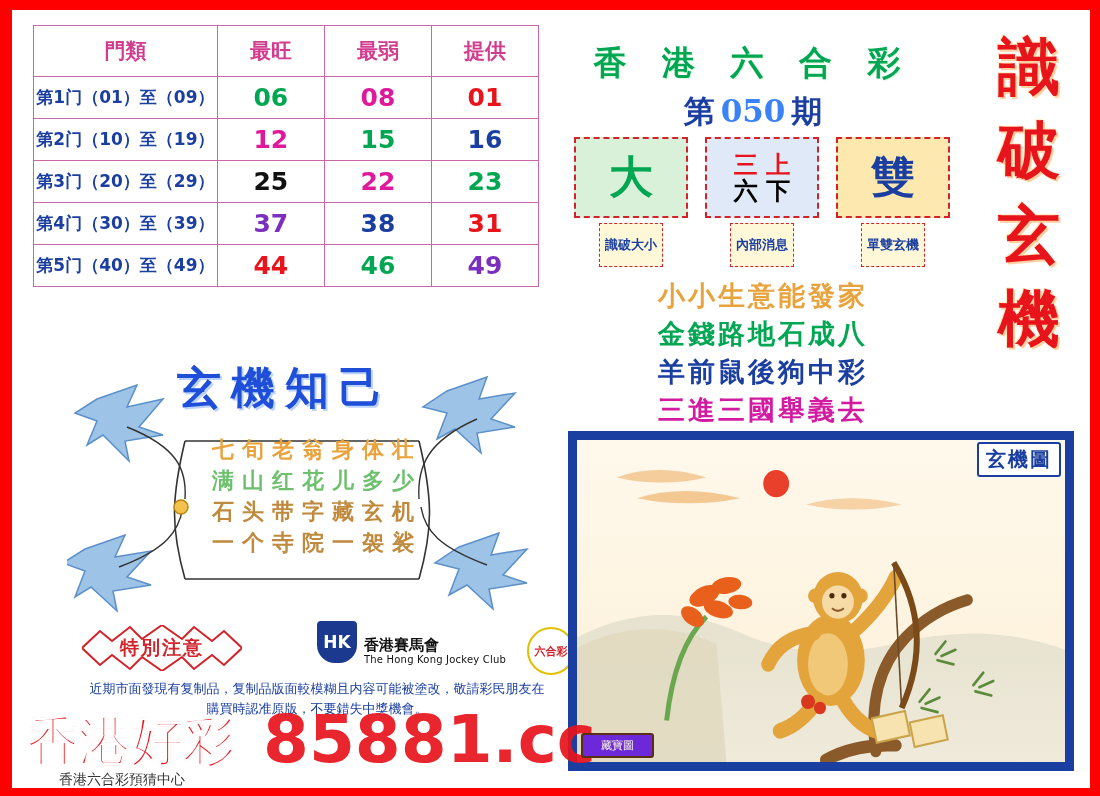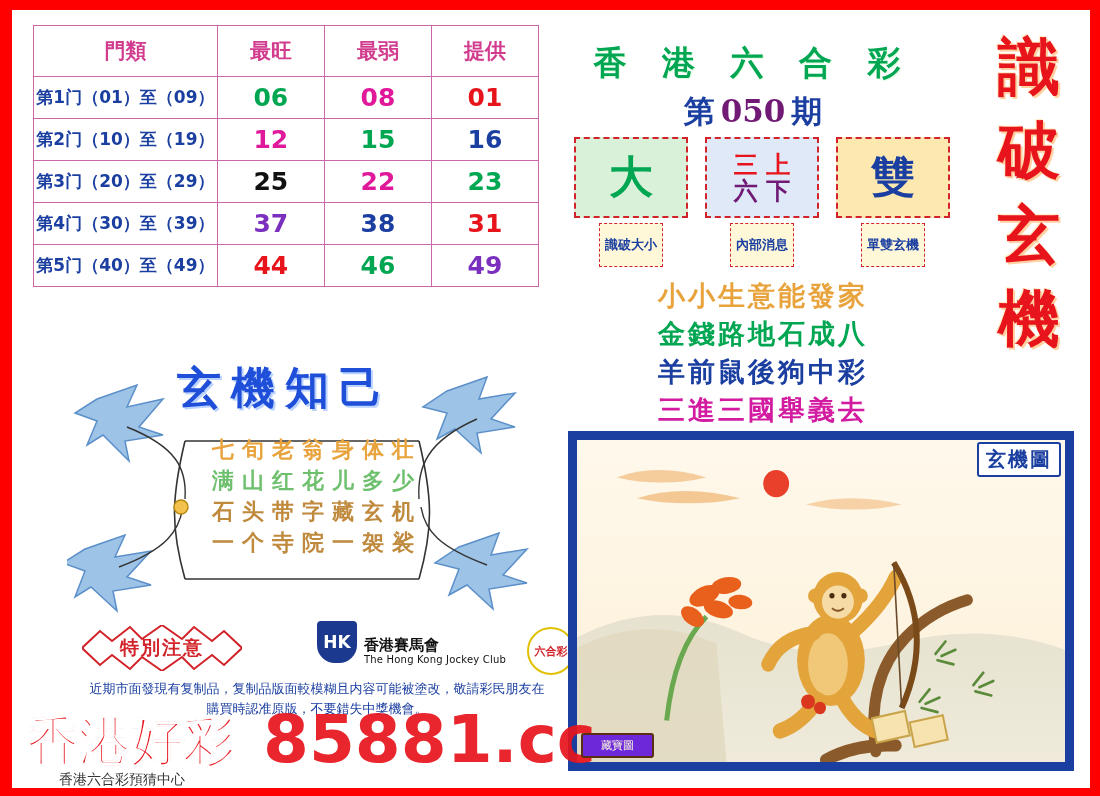--- a/index.html
+++ b/index.html
@@ -141,21 +141,21 @@
     color:#00a651;
     text-shadow:1px 1px 0 #e0ffe0;
   }
   .issue{
     position:absolute;left:10px;top:72px;width:370px;
     text-align:center;
     font-size:31px;font-weight:bold;
     font-family:"DejaVu Serif", serif;
     color:#1b3fa0;
   }
-  .issue .num{color:#701a75;margin:0 6px;}
+  .issue .num{color:#3b82f6;margin:0 6px;}
 
   
   .vert{
     position:absolute;right:4px;top:6px;width:110px;
     text-align:center;
   }
   .vert div{
     font-size:62px;font-weight:bold;line-height:84px;
     font-family:"DejaVu Serif", serif;
     color:#e8141c;
@@ -178,21 +178,21 @@
     font-family:"DejaVu Serif", serif;
     font-weight:bold;
   }
   .bx1{background:#d9f0d9;}
   .bx2{background:#dfe9f8;}
   .bx3{background:#fde8b0;}
   .bx1 .g{font-size:44px;color:#00a651;}
   .bx3 .g{font-size:44px;color:#1b3fa0;}
   .bx2 .two{font-size:24px;line-height:26px;text-align:center;}
   .bx2 .two .r1{color:#e8141c;}
-  .bx2 .two .r2{color:#701a75;}
+  .bx2 .two .r2{color:#000000;}
   .box .cap{
     margin-top:5px;
     border:1px dashed #d2232a;
     background:#fff8d8;
     font-size:13px;color:#1b3fa0;font-weight:bold;
     padding:12px 5px;
     white-space:nowrap;
   }
 
   .verses{

